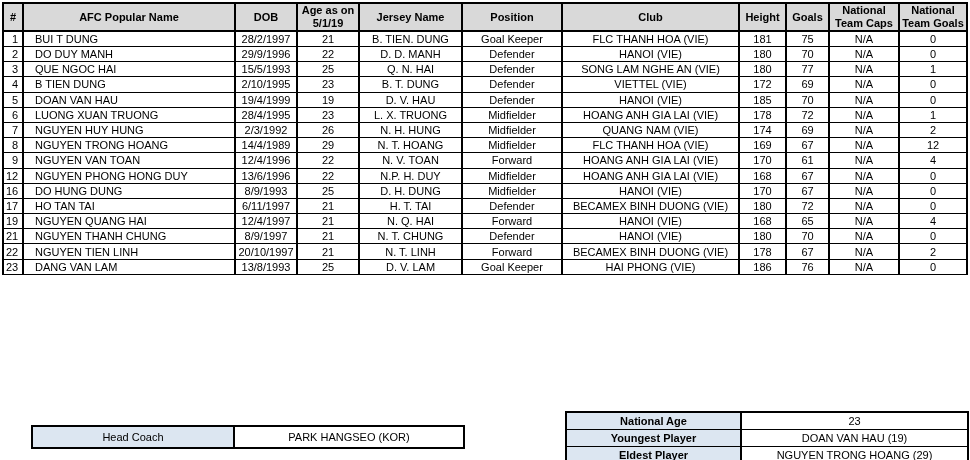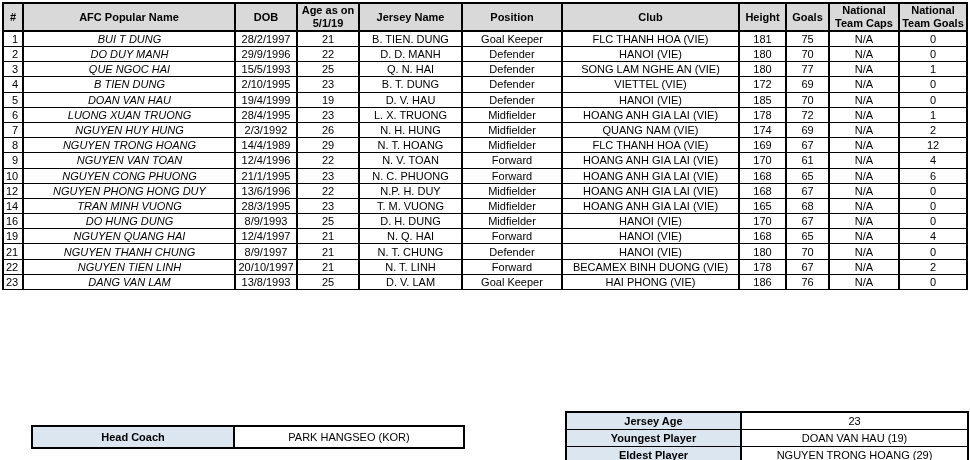--- a/index.html
+++ b/index.html
@@ -31,34 +31,34 @@
   .players td {
     font-size: 11px;
     height: 15.2px; line-height: 14px;
     padding: 0 2px;
     text-align: center; vertical-align: middle;
     white-space: nowrap; overflow: hidden;
     border: 1px solid #000;
     border-left-width: 2px; border-right-width: 2px;
   }
   .players td.col-num { text-align: right; padding-right: 4px; }
-  .players td.col-name { text-align: center; padding-left: 3px; font-style: italic; }
+  .players td.col-name { text-align: left; padding-left: 11px; }
 
   
   .coach {
     position: absolute; left: 31px; top: 425px; width: 432px;
   }
   .coach td {
     font-size: 11px;
     height: 18px; line-height: 18px;
     text-align: center; vertical-align: middle;
     white-space: nowrap; overflow: hidden;
     border: 2px solid #000;
   }
-  .coach td.label { background: #dce6f1; font-weight: bold; }
+  .coach td.label { background: #dce6f1; font-weight: normal; }
 
   
   .summary {
     position: absolute; left: 565px; top: 411px; width: 402px;
   }
   .summary td {
     font-size: 11px;
     height: 14px; line-height: 14px;
     text-align: center; vertical-align: middle;
     white-space: nowrap; overflow: hidden;
@@ -215,68 +215,55 @@
           <td class="col-age">22</td>
           <td class="col-jersey">N. V. TOAN</td>
           <td class="col-position">Forward</td>
           <td class="col-club">HOANG ANH GIA LAI (VIE)</td>
           <td class="col-height">170</td>
           <td class="col-weight">61</td>
           <td class="col-caps">N/A</td>
           <td class="col-goals">4</td>
         </tr>
         <tr>
-          <td class="col-num">10</td>
-          <td class="col-name">NGUYEN CONG PHUONG</td>
-          <td class="col-dob">21/1/1995</td>
-          <td class="col-age">23</td>
-          <td class="col-jersey">N. C. PHUONG</td>
-          <td class="col-position">Forward</td>
-          <td class="col-club">HOANG ANH GIA LAI (VIE)</td>
-          <td class="col-height">168</td>
-          <td class="col-weight">65</td>
-          <td class="col-caps">N/A</td>
-          <td class="col-goals">6</td>
-        </tr>
-        <tr>
           <td class="col-num">12</td>
           <td class="col-name">NGUYEN PHONG HONG DUY</td>
           <td class="col-dob">13/6/1996</td>
           <td class="col-age">22</td>
           <td class="col-jersey">N.P. H. DUY</td>
           <td class="col-position">Midfielder</td>
           <td class="col-club">HOANG ANH GIA LAI (VIE)</td>
           <td class="col-height">168</td>
           <td class="col-weight">67</td>
           <td class="col-caps">N/A</td>
           <td class="col-goals">0</td>
         </tr>
         <tr>
-          <td class="col-num">14</td>
-          <td class="col-name">TRAN MINH VUONG</td>
-          <td class="col-dob">28/3/1995</td>
-          <td class="col-age">23</td>
-          <td class="col-jersey">T. M. VUONG</td>
-          <td class="col-position">Midfielder</td>
-          <td class="col-club">HOANG ANH GIA LAI (VIE)</td>
-          <td class="col-height">165</td>
-          <td class="col-weight">68</td>
-          <td class="col-caps">N/A</td>
-          <td class="col-goals">0</td>
-        </tr>
-        <tr>
           <td class="col-num">16</td>
           <td class="col-name">DO HUNG DUNG</td>
           <td class="col-dob">8/9/1993</td>
           <td class="col-age">25</td>
           <td class="col-jersey">D. H. DUNG</td>
           <td class="col-position">Midfielder</td>
           <td class="col-club">HANOI (VIE)</td>
           <td class="col-height">170</td>
           <td class="col-weight">67</td>
+          <td class="col-caps">N/A</td>
+          <td class="col-goals">0</td>
+        </tr>
+        <tr>
+          <td class="col-num">17</td>
+          <td class="col-name">HO TAN TAI</td>
+          <td class="col-dob">6/11/1997</td>
+          <td class="col-age">21</td>
+          <td class="col-jersey">H. T. TAI</td>
+          <td class="col-position">Defender</td>
+          <td class="col-club">BECAMEX BINH DUONG (VIE)</td>
+          <td class="col-height">180</td>
+          <td class="col-weight">72</td>
           <td class="col-caps">N/A</td>
           <td class="col-goals">0</td>
         </tr>
         <tr>
           <td class="col-num">19</td>
           <td class="col-name">NGUYEN QUANG HAI</td>
           <td class="col-dob">12/4/1997</td>
           <td class="col-age">21</td>
           <td class="col-jersey">N. Q. HAI</td>
           <td class="col-position">Forward</td>
@@ -341,21 +328,21 @@
     </tbody>
   </table>
 
   <table class="summary">
     <colgroup>
       <col style="width:175px">
         <col style="width:227px">
     </colgroup>
     <tbody>
         <tr>
-          <td class="label">Jersey Age</td>
+          <td class="label">National Age</td>
           <td class="value">23</td>
         </tr>
         <tr>
           <td class="label">Youngest Player</td>
           <td class="value">DOAN VAN HAU (19)</td>
         </tr>
         <tr>
           <td class="label">Eldest Player</td>
           <td class="value">NGUYEN TRONG HOANG (29)</td>
         </tr>

